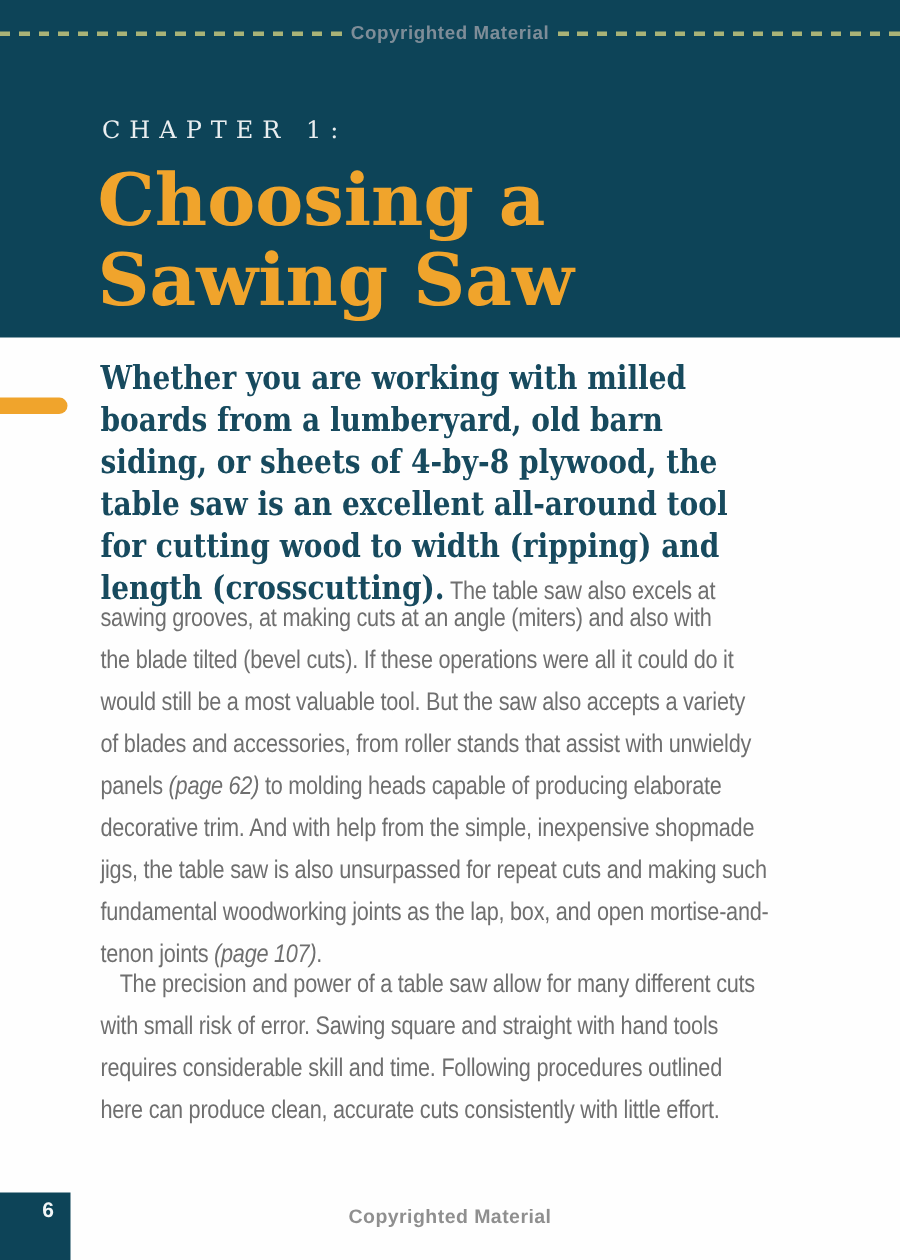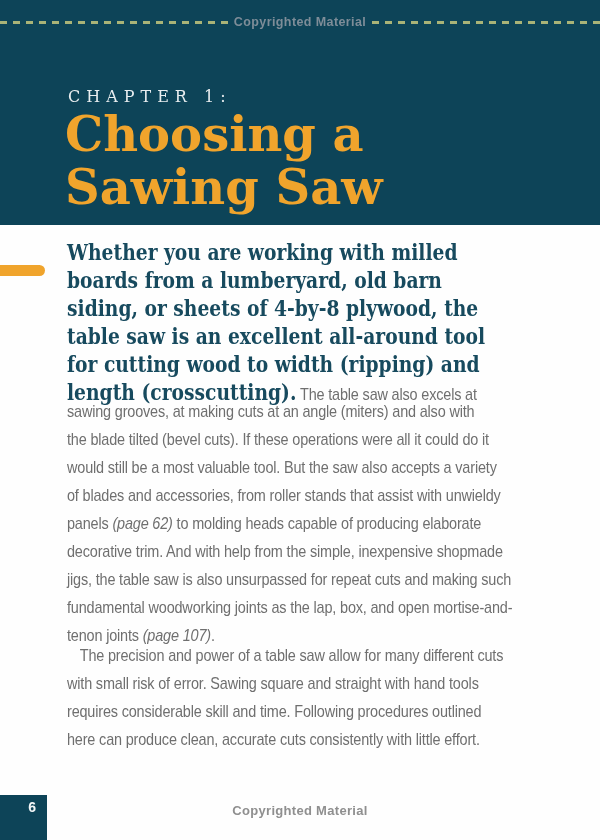--- a/index.html
+++ b/index.html
@@ -39,21 +39,21 @@
     margin: 0 6px;
     font-size: 12.5px;
     font-weight: 700;
     letter-spacing: 0.4px;
     color: #7e8d98;
     white-space: nowrap;
   }
 
   .chapter-kicker {
     position: absolute;
-    top: 87px; left: 68px;
+    top: 77px; left: 68px;
     font-family: "DejaVu Serif", serif;
     font-size: 16px;
     font-weight: 400;
     letter-spacing: 6px;
     color: #e9eef0;
     white-space: nowrap;
   }
 
   .chapter-title {
     position: absolute;

